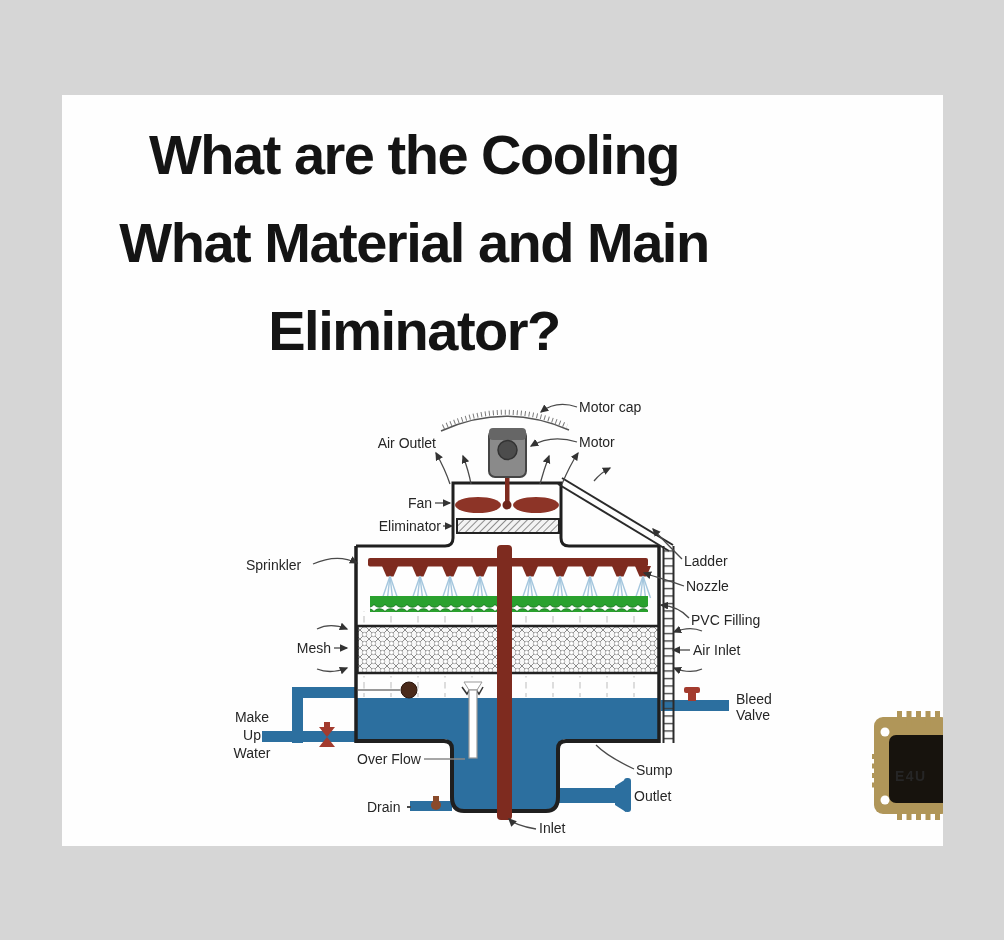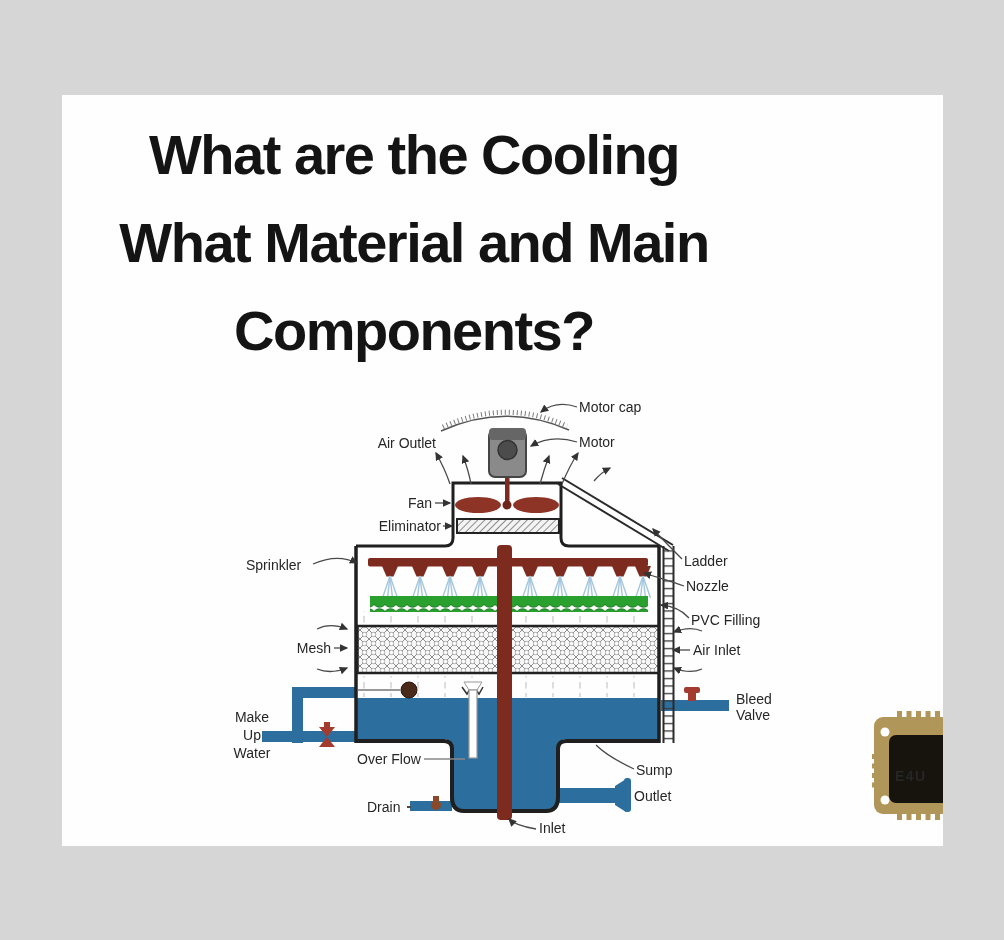--- a/index.html
+++ b/index.html
@@ -15,21 +15,21 @@
   svg{position:absolute;left:0;top:0;}
 </style>
 </head>
 <body>
 
 <div class="card"></div>
 
 <div class="title">
   <div>What are the Cooling</div>
   <div>What Material and Main</div>
-  <div>Components?</div>
+  <div>Eliminator?</div>
 </div>
 
 <svg width="1004" height="940" viewBox="0 0 1004 940">
   <defs>
     <marker id="ah" markerWidth="8" markerHeight="8" refX="5.5" refY="3" orient="auto">
       <path d="M0,0 L6.5,3 L0,6 Z" fill="#333"></path>
     </marker>
     <pattern id="hatch" width="5" height="5" patternUnits="userSpaceOnUse" patternTransform="rotate(45)">
       <rect width="5" height="5" fill="#f3f3f3"></rect>
       <line x1="0" y1="0" x2="0" y2="5" stroke="#555" stroke-width="1.3"></line>

